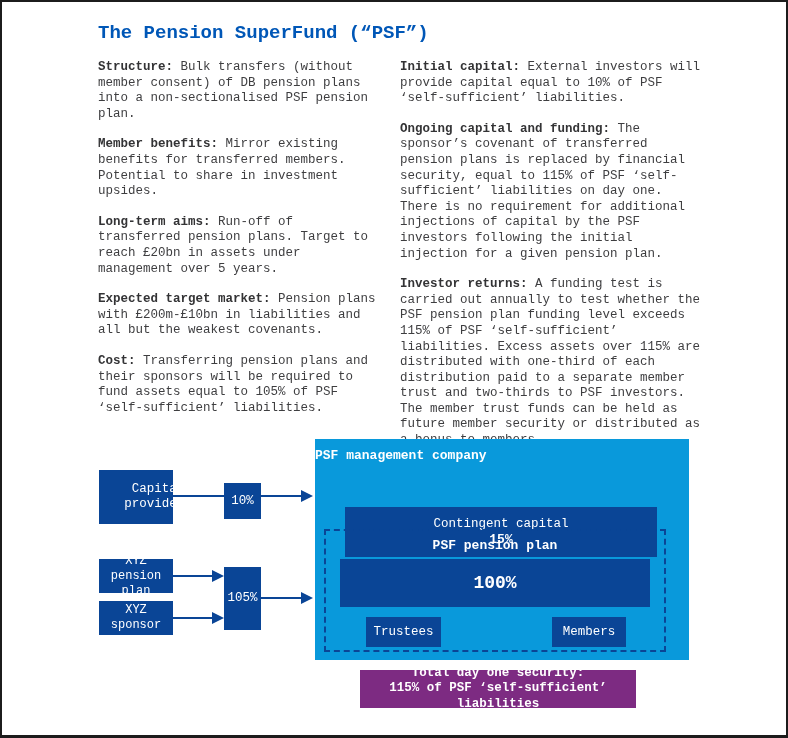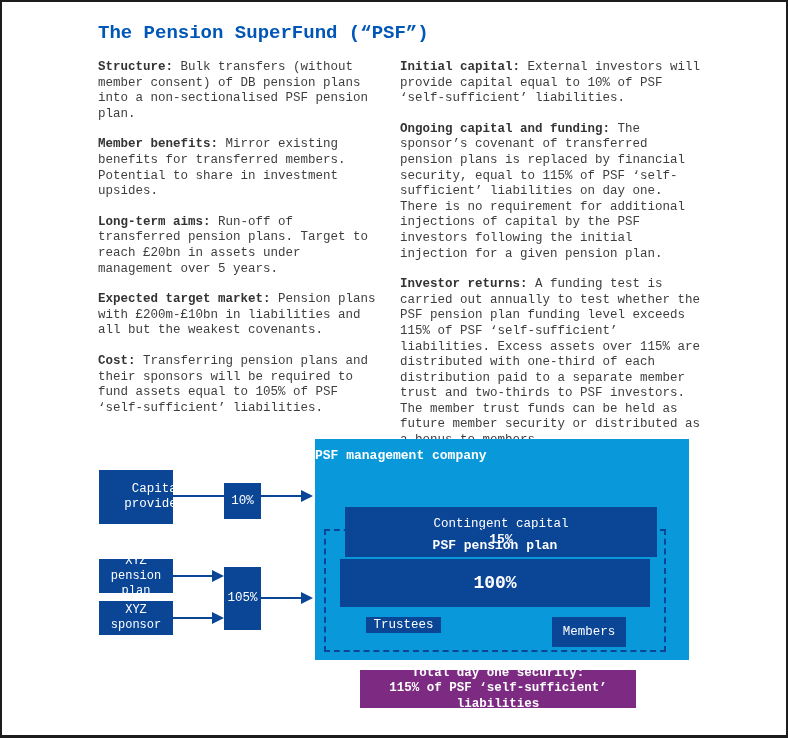--- a/index.html
+++ b/index.html
@@ -80,21 +80,21 @@
   }
   .plan-label {
     position: absolute;
     left: 0; top: 7px; width: 100%;
     text-align: center;
     color: #ffffff;
     font-weight: bold;
     font-size: 13px;
   }
   .pct100-box { left: 14px; top: 28px; width: 310px; height: 48px; font-weight: bold; font-size: 18px; }
-  .trustees-box { left: 40px;  top: 86px; width: 75px; height: 16px; }
+  .trustees-box { left: 40px;  top: 86px; width: 75px; height: 30px; }
   .members-box  { left: 226px; top: 86px; width: 74px; height: 30px; }
 
   .purple-box {
     position: absolute;
     left: 358px; top: 668px;
     width: 276px; height: 38px;
     background: #7d2b82;
     color: #ffffff;
     font-weight: bold;
     font-size: 12.5px;

